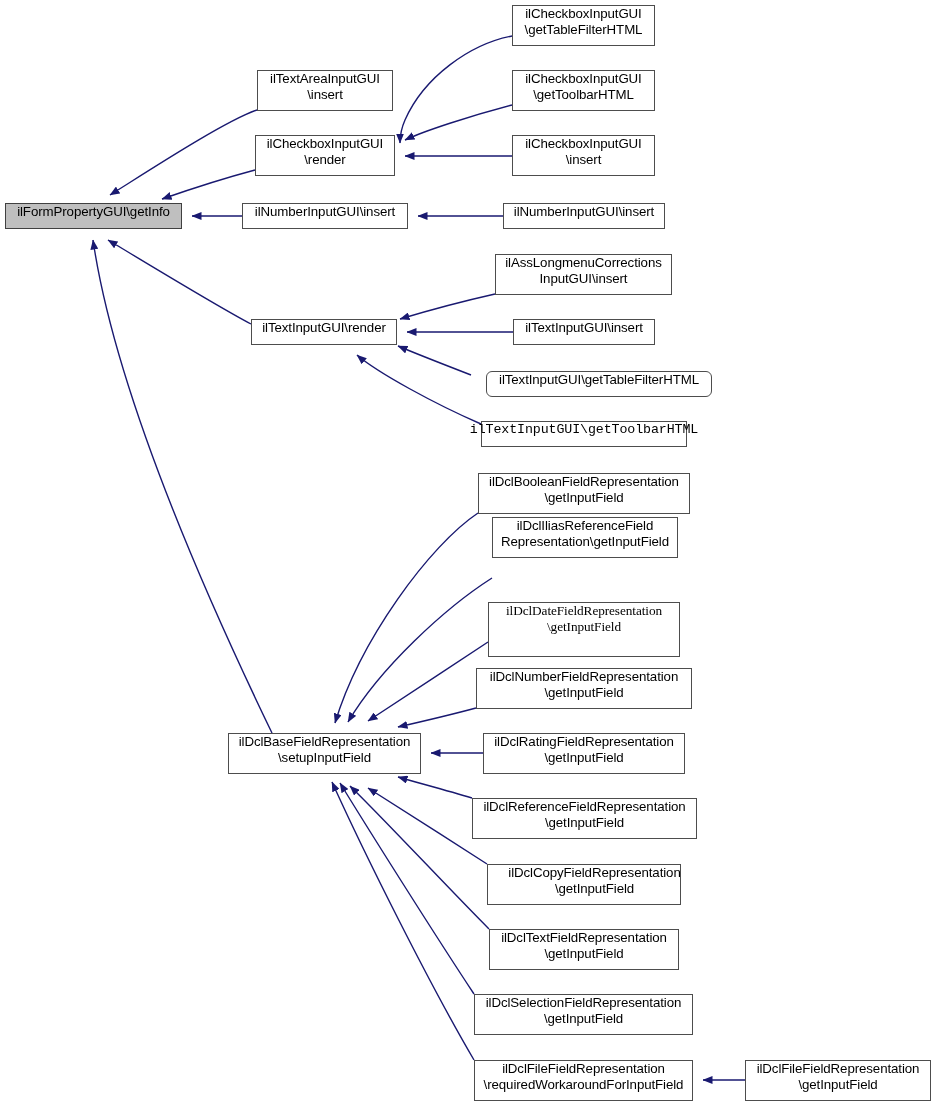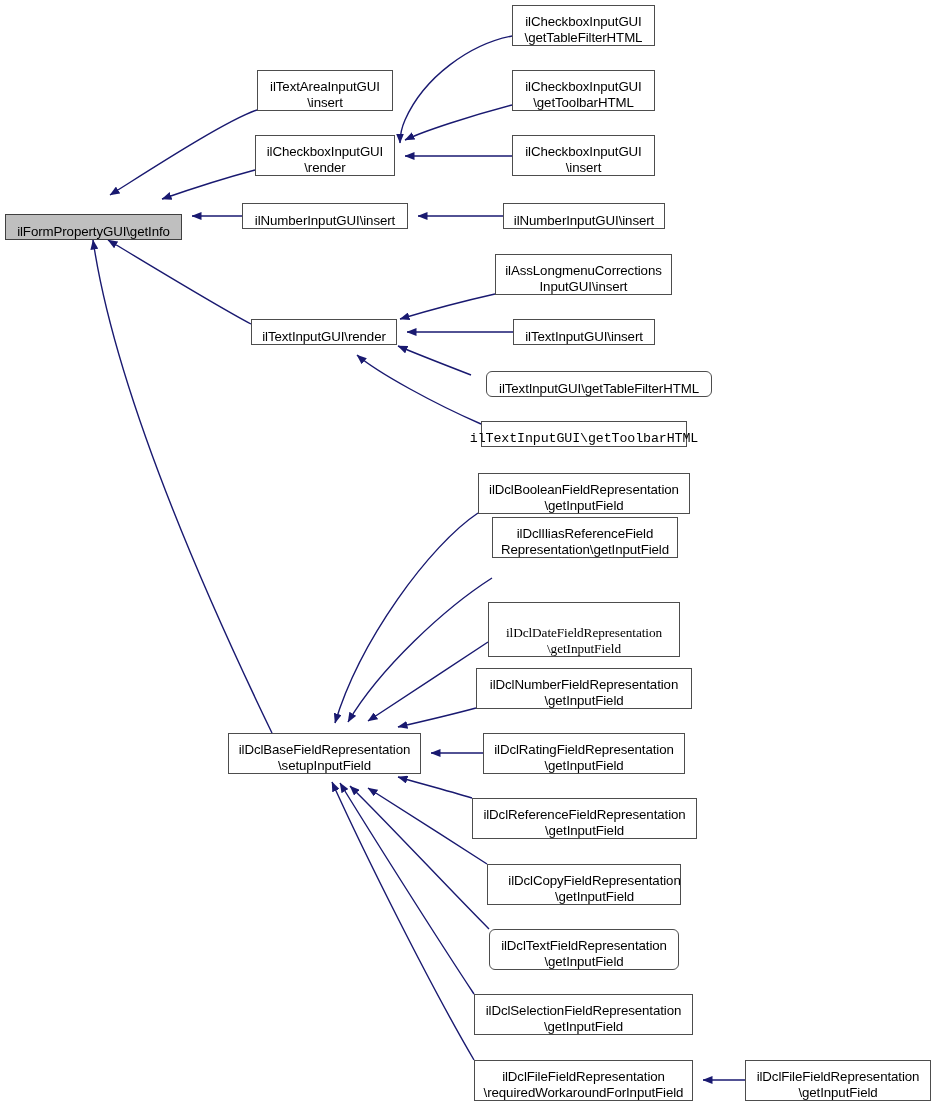--- a/index.html
+++ b/index.html
@@ -22,21 +22,21 @@
     width: 936px;
     height: 1107px;
   }
   .node {
     position: absolute;
     box-sizing: border-box;
     border: 1px solid #4d4d4d;
     background: #ffffff;
     color: #000000;
     display: flex;
-    align-items: flex-end;
+    align-items: flex-start;
     justify-content: center;
     text-align: center;
     font-size: 13.3px;
     line-height: 15.5px;
     letter-spacing: -0.1px;
     white-space: pre-line;
     z-index: 2;
   }
   .node.root {
     background: #bfbfbf;
@@ -79,21 +79,21 @@
         <path d="M483,753 L431,753" fill="none" stroke="#191970" stroke-width="1.4" marker-end="url(#arrowhead)"></path>
         <path d="M472,798 C445,790 415,782 398,777" fill="none" stroke="#191970" stroke-width="1.4" marker-end="url(#arrowhead)"></path>
         <path d="M487,864 C450,840 395,805 368,788" fill="none" stroke="#191970" stroke-width="1.4" marker-end="url(#arrowhead)"></path>
         <path d="M489,929 C450,890 385,820 350,786" fill="none" stroke="#191970" stroke-width="1.4" marker-end="url(#arrowhead)"></path>
         <path d="M474,994 C435,935 370,832 340,783" fill="none" stroke="#191970" stroke-width="1.4" marker-end="url(#arrowhead)"></path>
         <path d="M474,1060 C430,985 365,855 332,782" fill="none" stroke="#191970" stroke-width="1.4" marker-end="url(#arrowhead)"></path>
         <path d="M745,1080 L703,1080" fill="none" stroke="#191970" stroke-width="1.4" marker-end="url(#arrowhead)"></path>
       </g>
   </svg>
   <div id="nodes">
-      <div class="node root" style="left: 5px; top: 203px; width: 177px; height: 26px; margin-top: 11px;"><span class="node-label">ilFormPropertyGUI\getInfo</span></div>
+      <div class="node root" style="left: 5px; top: 203px; width: 177px; height: 26px;"><span class="node-label">ilFormPropertyGUI\getInfo</span></div>
       <div class="node" style="left: 257px; top: 70px; width: 136px; height: 41px;"><span class="node-label">ilTextAreaInputGUI
 \insert</span></div>
       <div class="node" style="left: 255px; top: 135px; width: 140px; height: 41px;"><span class="node-label">ilCheckboxInputGUI
 \render</span></div>
       <div class="node" style="left: 512px; top: 5px; width: 143px; height: 41px;"><span class="node-label">ilCheckboxInputGUI
 \getTableFilterHTML</span></div>
       <div class="node" style="left: 512px; top: 70px; width: 143px; height: 41px;"><span class="node-label">ilCheckboxInputGUI
 \getToolbarHTML</span></div>
       <div class="node" style="left: 512px; top: 135px; width: 143px; height: 41px;"><span class="node-label">ilCheckboxInputGUI
 \insert</span></div>
@@ -114,21 +114,21 @@
       <div class="node" style="left: 488px; top: 602px; width: 192px; height: 55px; font-family: Liberation Serif, serif;"><span class="node-label">ilDclDateFieldRepresentation
 \getInputField</span></div>
       <div class="node" style="left: 476px; top: 668px; width: 216px; height: 41px;"><span class="node-label">ilDclNumberFieldRepresentation
 \getInputField</span></div>
       <div class="node" style="left: 483px; top: 733px; width: 202px; height: 41px;"><span class="node-label">ilDclRatingFieldRepresentation
 \getInputField</span></div>
       <div class="node" style="left: 472px; top: 798px; width: 225px; height: 41px;"><span class="node-label">ilDclReferenceFieldRepresentation
 \getInputField</span></div>
       <div class="node" style="left: 487px; top: 864px; width: 194px; height: 41px; padding-left: 21px;"><span class="node-label">ilDclCopyFieldRepresentation
 \getInputField</span></div>
-      <div class="node" style="left: 489px; top: 929px; width: 190px; height: 41px; border-radius: 6px;"><span class="node-label">ilDclTextFieldRepresentation
+      <div class="node" style="left: 489px; top: 929px; width: 190px; height: 41px;"><span class="node-label">ilDclTextFieldRepresentation
 \getInputField</span></div>
       <div class="node" style="left: 474px; top: 994px; width: 219px; height: 41px;"><span class="node-label">ilDclSelectionFieldRepresentation
 \getInputField</span></div>
       <div class="node" style="left: 474px; top: 1060px; width: 219px; height: 41px;"><span class="node-label">ilDclFileFieldRepresentation
 \requiredWorkaroundForInputField</span></div>
       <div class="node" style="left: 745px; top: 1060px; width: 186px; height: 41px;"><span class="node-label">ilDclFileFieldRepresentation
 \getInputField</span></div>
     </div>
 </div>
 

